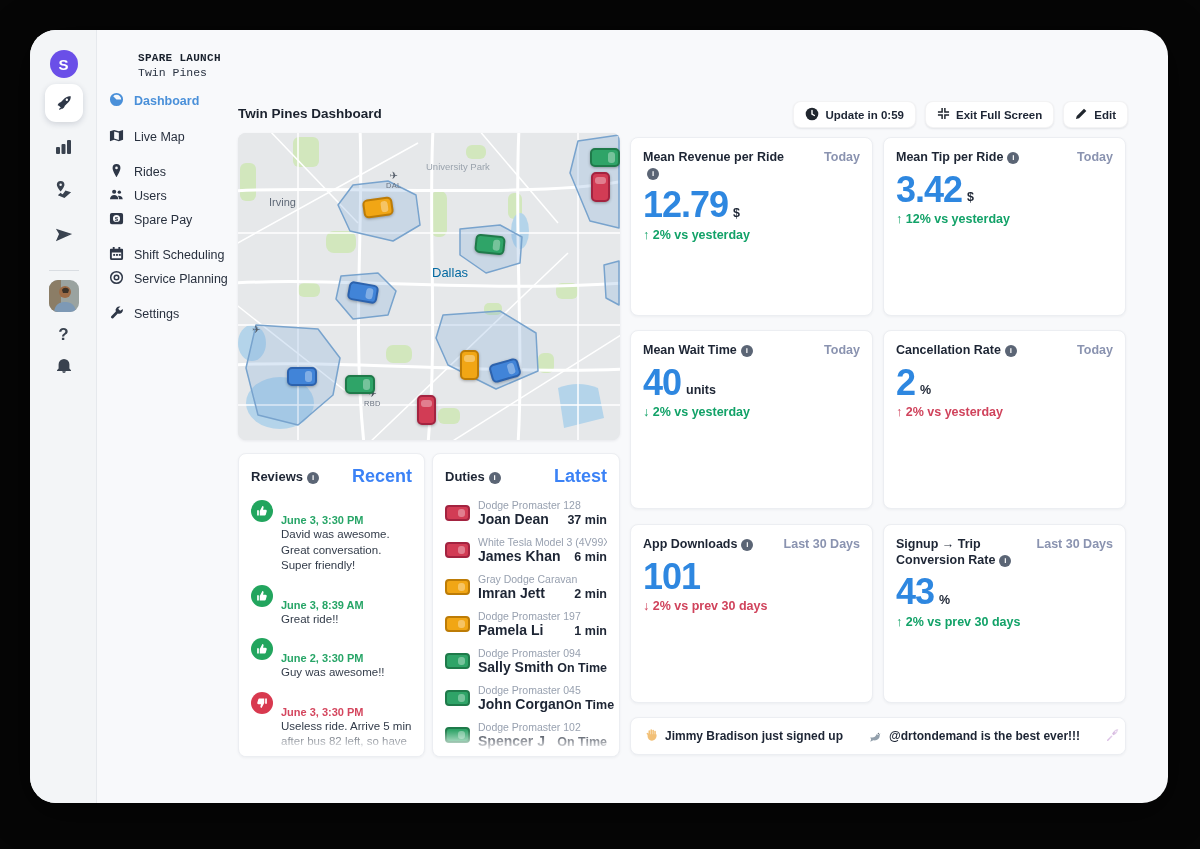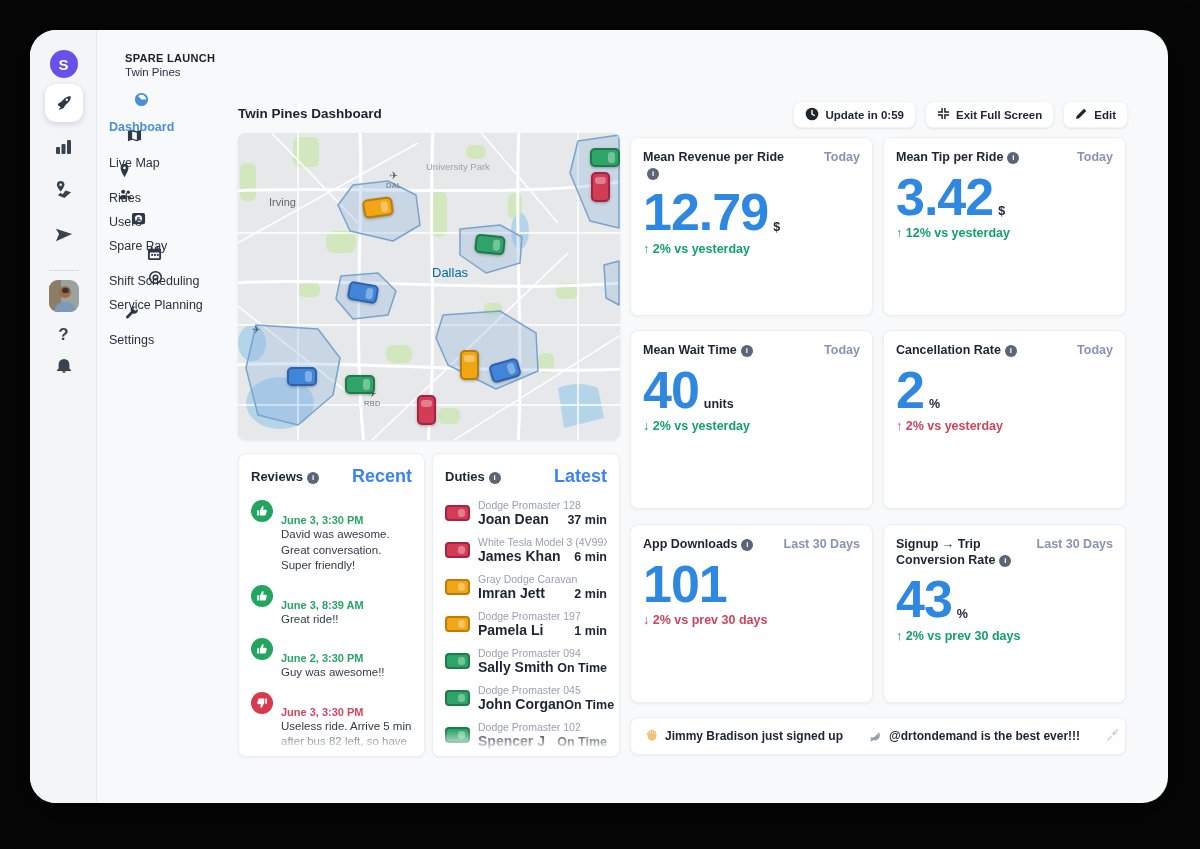--- a/index.html
+++ b/index.html
@@ -10,24 +10,24 @@
   .rail { position:absolute; left:0; top:0; width:67px; height:100%; background:#f3f5f7; border-right:1px solid #e6e9ed; }
   .rail .ritem { position:absolute; left:0; width:67px; display:flex; justify-content:center; }
   .logo { width:28px; height:28px; border-radius:50%; background:#6a4fe8; color:#fff; font-size:15px; font-weight:700; display:flex; align-items:center; justify-content:center; }
   .active-tile { width:38px; height:38px; background:#fff; border-radius:11px; box-shadow:0 2px 6px rgba(20,30,60,.16); display:flex; align-items:center; justify-content:center; }
   .rail svg { display:block; }
   .rail-div { width:30px; height:1px; background:#d9dde2; }
   .avatar { width:30px; height:32px; border-radius:9px; overflow:hidden; }
   .help-glyph { font-size:17px; font-weight:700; color:#39424f; }
 
   
-  .brand { position:absolute; left:95px; top:22px; }
+  .brand { position:absolute; left:108px; top:22px;font-family:Liberation Mono, monospace; }
   .brand .b1 { font-size:11px; font-weight:800; letter-spacing:.3px; color:#18202c; }
   .brand .b2 { font-size:11.5px; color:#2a3342; margin-top:2px; }
-  .nav-item { position:absolute; left:79px; display:flex; align-items:center; gap:10px; color:#28303e; font-size:12.5px; font-weight:500; cursor:pointer;flex-direction:column; }
+  .nav-item { position:absolute; left:79px; display:flex; align-items:center; gap:10px; color:#28303e; font-size:12.5px; font-weight:500; cursor:pointer; }
   .nav-item svg { flex:0 0 auto; }
   .nav-item.active { color:#4a90d9; font-weight:600; }
 
   
   .search { position:absolute; left:208px; top:20px; width:410px; height:27px; background:#fff; border:1px solid #e2e5e9; border-radius:8px; display:flex; align-items:center; gap:7px; padding:0 10px; }
   .search input { border:none; outline:none; flex:1; font-size:12.5px; color:#333; background:transparent; font-family:inherit; }
   .search input::placeholder { color:#a0a7b1; }
   .page-title { position:absolute; left:208px; top:76px; font-size:13.5px; font-weight:700; color:#1b222e; }
   .hbtns { position:absolute; top:71px; left:818px; width:280px; display:flex; justify-content:flex-end; gap:9px; }
   .chip { height:27px; background:#fff; border:1px solid rgba(10,20,40,.05); border-radius:8px; box-shadow:0 1px 2px rgba(10,20,40,.09); display:flex; align-items:center; gap:6px; padding:0 11px; font-size:11.5px; font-weight:600; color:#1d2534; cursor:pointer; white-space:nowrap; }
@@ -48,21 +48,21 @@
   .van::after { content:''; position:absolute; background:rgba(255,255,255,.34); border-radius:3px; }
   .van.h::after { top:2px; bottom:2px; right:3px; width:7px; }
   .van.v::after { left:2px; right:2px; top:3px; height:7px; }
 
   
   .card { position:absolute; background:#fff; border:1px solid #eceef2; border-radius:8px; box-shadow:0 1px 3px rgba(20,30,50,.05); }
   .kpi { width:243px; height:179px; padding:12px 12px; }
   .kpi .ktitle { font-size:12.5px; font-weight:700; color:#1d2534; line-height:1.25; padding-right:72px; }
   .kpi .period { position:absolute; right:12px; top:12px; font-size:12.5px; font-weight:600; color:#8a93b0; }
   .kpi .value-row { margin-top:8px; display:flex; align-items:flex-end; gap:5px; }
-  .kpi .value { font-size:52px; font-weight:700; color:#2e87e0; line-height:.9; letter-spacing:-1px; }
+  .kpi .value { font-size:36px; font-weight:700; color:#2e87e0; line-height:.9; letter-spacing:-1px; }
   .kpi .unit { font-size:12.5px; font-weight:700; color:#1d2534; padding-bottom:2px; }
   .kpi .delta { margin-top:6px; font-size:12.5px; font-weight:700; }
   .delta.good { color:#12a268; }
   .delta.bad { color:#d0435c; }
   .info-dot { display:inline-flex; width:12px; height:12px; border-radius:50%; background:#5b6575; color:#fff; font-size:8px; font-weight:700; align-items:center; justify-content:center; vertical-align:1px; margin-left:4px; }
   .info-dot::after { content:'i'; }
 
   
   .list-card { overflow:hidden; }
   .list-card::after { content:''; position:absolute; left:1px; right:1px; bottom:0; height:26px; background:linear-gradient(rgba(255,255,255,0),#fff 80%); pointer-events:none; }

